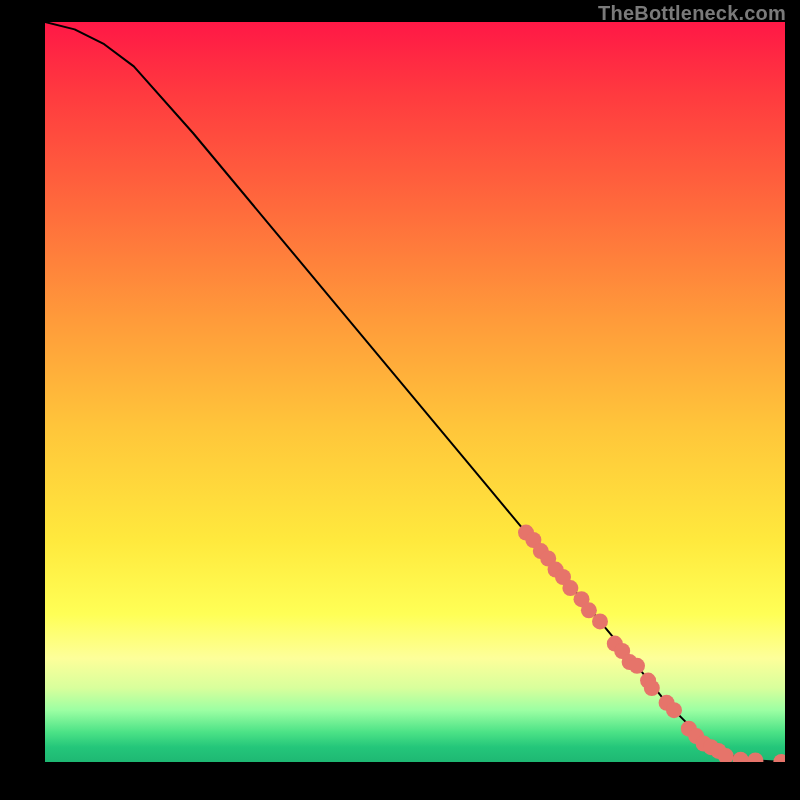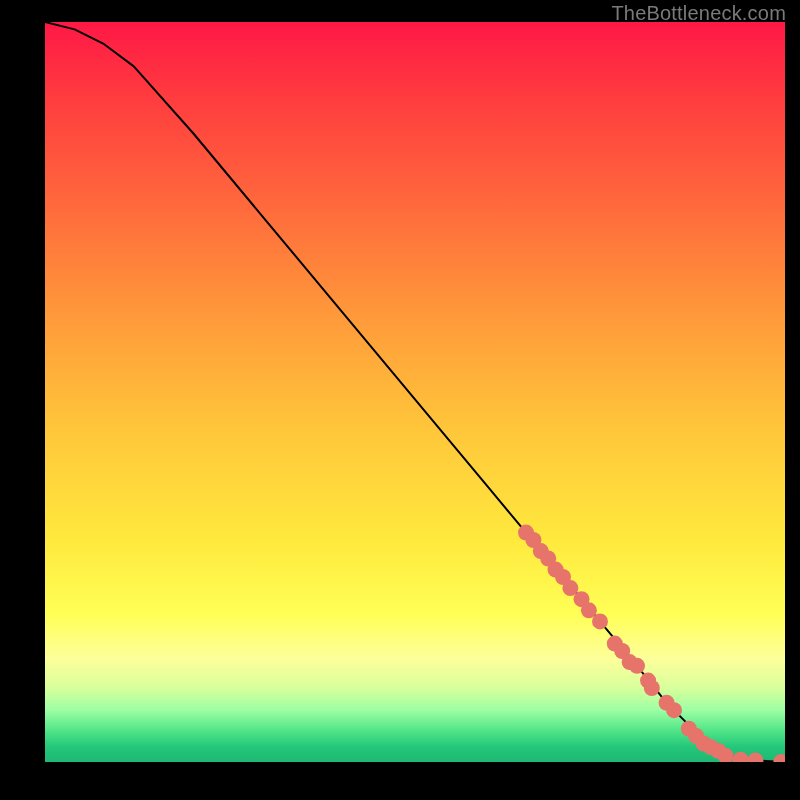--- a/index.html
+++ b/index.html
@@ -9,20 +9,21 @@
     height: 800px;
     background: #000;
     font-family: Arial, Helvetica, sans-serif;
     overflow: hidden;
   }
   .frame {
     position: relative;
     width: 800px;
     height: 800px;
     background: #000;
+    font-weight: bold;
   }
   .plot-area {
     position: absolute;
     left: 45px;
     top: 22px;
     width: 740px;
     height: 740px;
     
     background: linear-gradient(
       to bottom,

